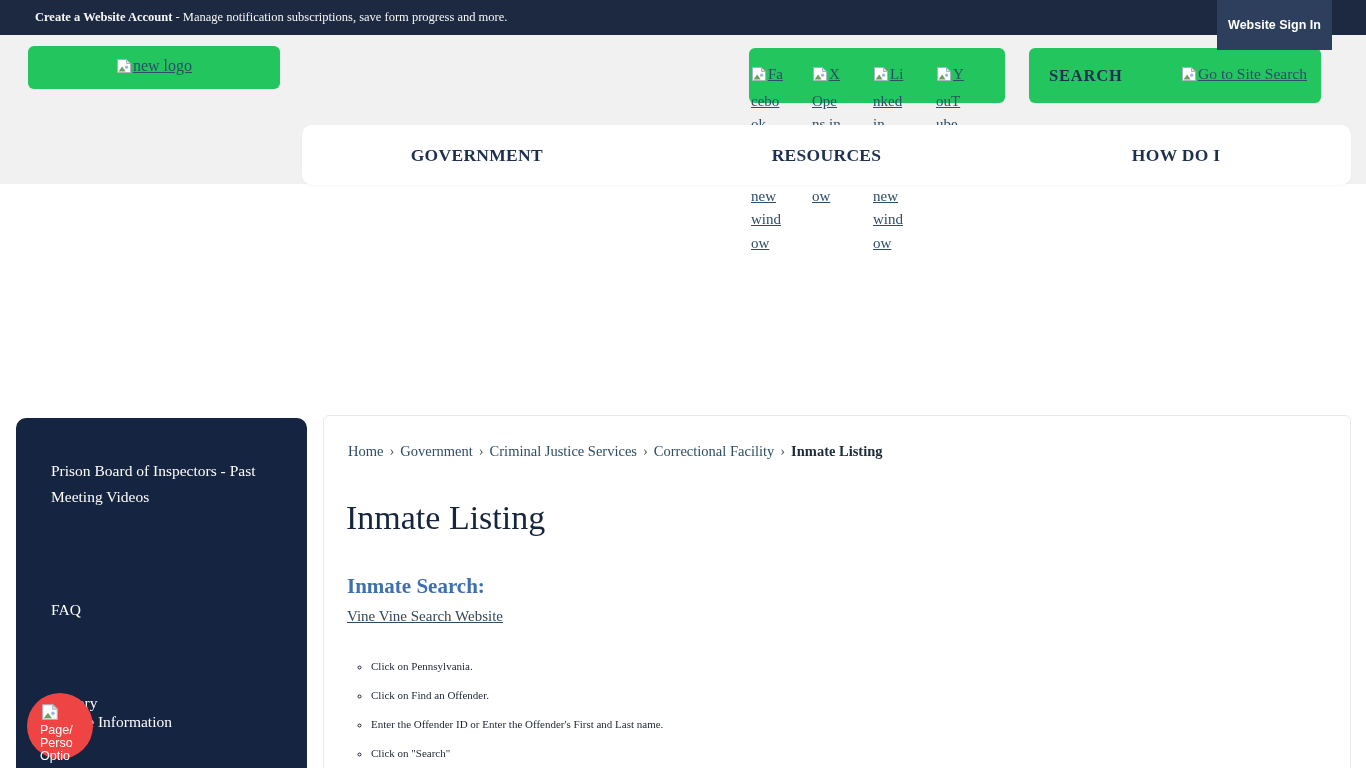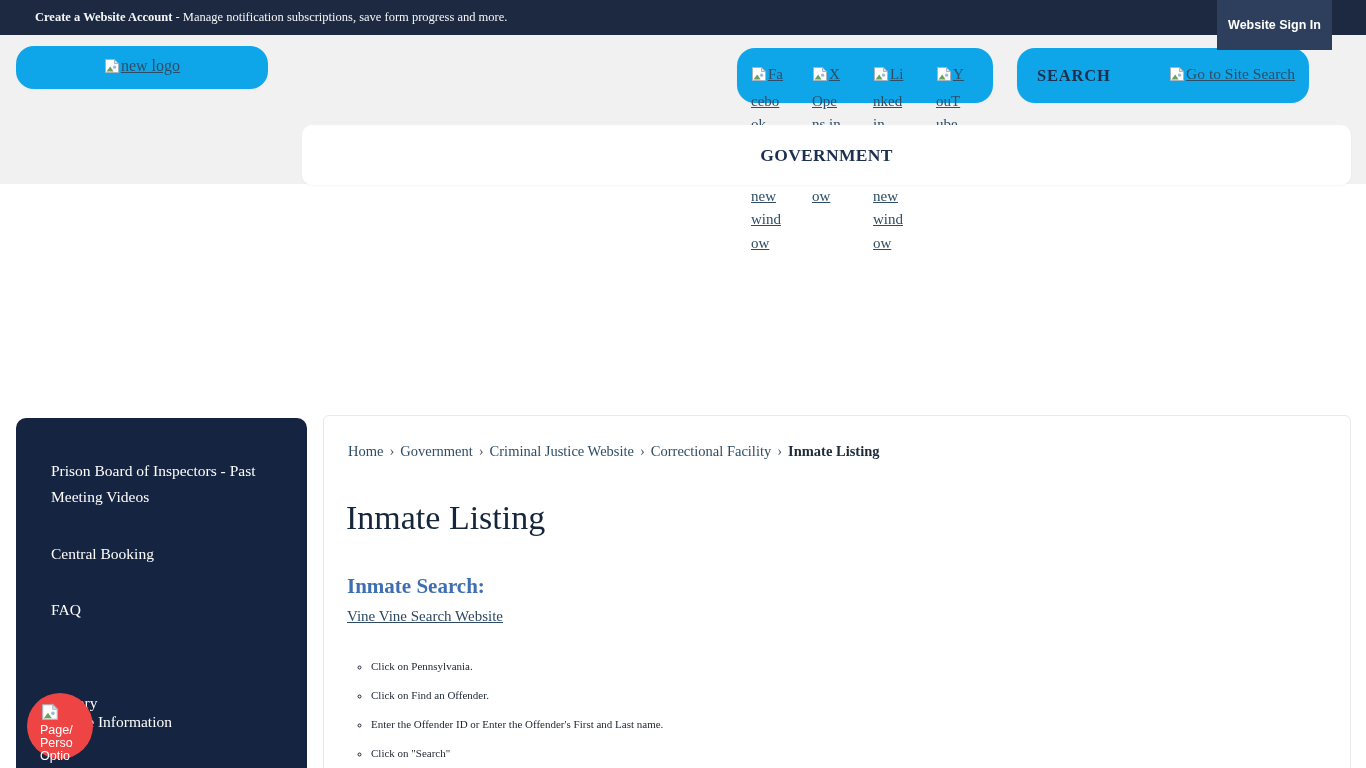--- a/index.html
+++ b/index.html
@@ -8,21 +8,21 @@
 
   
   .topbar { position:absolute; left:0; top:0; width:1366px; height:35px; background:#1c2940; z-index:8; }
   .topbar-msg { position:absolute; left:35px; top:0; height:35px; line-height:35px; color:#f5f6f8; font-size:12.5px; }
   .topbar-msg b { font-weight:bold; }
   .signin-btn { position:absolute; right:34px; top:0; width:115px; height:50px; background:#2d3f5c; border:none;
                 color:#ffffff; font-family:"Liberation Sans",sans-serif; font-size:12.5px; font-weight:600; cursor:pointer; }
 
   
   .header-band { position:absolute; left:0; top:35px; width:1366px; height:149px; background:#f1f1f2; z-index:0; }
-  .card { position:absolute; background:#0ea5e9; border-radius:18px; box-shadow:0 1px 2px rgba(0,0,0,0.04); }
+  .card { position:absolute; background:#22c55e; border-radius:6px; box-shadow:0 1px 2px rgba(0,0,0,0.04);margin-left:12px; }
   .logo-card   { left:16px;  top:46px;  width:252px;  height:43px; z-index:1; display:flex; align-items:center; justify-content:center; }
   .social-card { left:737px; top:48px;  width:256px;  height:55px; z-index:1; }
   .search-card { left:1017px;top:48px;  width:292px;  height:55px; z-index:1; display:flex; align-items:center; justify-content:space-between; padding:0 14px 0 20px; }
 
   a.blink { color:#2e4d66; text-decoration:underline; cursor:pointer; }
   .logo-link { font-size:16px; }
   .search-label { color:#1d3050; font-weight:bold; font-size:16.5px; letter-spacing:0.8px; }
   .search-go { font-size:15.5px; }
 
   .bi { display:inline-block; vertical-align:-3px; margin-right:1px; }
@@ -108,33 +108,34 @@
 
   <div class="card search-card">
     <span class="search-label">SEARCH</span>
     <a class="blink search-go"><span class="bi"><svg width="16" height="16" viewBox="0 0 16 16">
             <use href="#broken-img"></use>
           </svg></span><span>Go to Site Search</span></a>
   </div>
 
   <div class="nav-card">
     <div class="nav-item">GOVERNMENT</div>
+    <div class="nav-item">RESOURCES</div>
+    <div class="nav-item">HOW DO I</div>
   </div>
 
   <div class="sidebar">
     <div class="side-item si0">Prison Board of Inspectors - Past Meeting Videos</div>
-    <div class="side-item si1">Central Booking</div>
     <div class="side-item si2">FAQ</div>
     <div class="side-item si3">History</div>
     <div class="side-item si4">Inmate Information</div>
   </div>
 
   <div class="content-panel">
     <div class="breadcrumb">
-      <a>Home</a><span class="sep">›</span><a>Government</a><span class="sep">›</span><a>Criminal Justice Website</a><span class="sep">›</span><a>Correctional Facility</a><span class="sep">›</span><span class="current">Inmate Listing</span>
+      <a>Home</a><span class="sep">›</span><a>Government</a><span class="sep">›</span><a>Criminal Justice Services</a><span class="sep">›</span><a>Correctional Facility</a><span class="sep">›</span><span class="current">Inmate Listing</span>
     </div>
     <h1 class="page-title">Inmate Listing</h1>
     <h2 class="section-heading">Inmate Search:</h2>
     <a class="vine-link">Vine Vine Search Website</a>
     <ul class="instructions">
       <li>Click on Pennsylvania.</li>
       <li>Click on Find an Offender.</li>
       <li>Enter the Offender ID or Enter the Offender's First and Last name.</li>
       <li>Click on "Search"</li>
     </ul>

